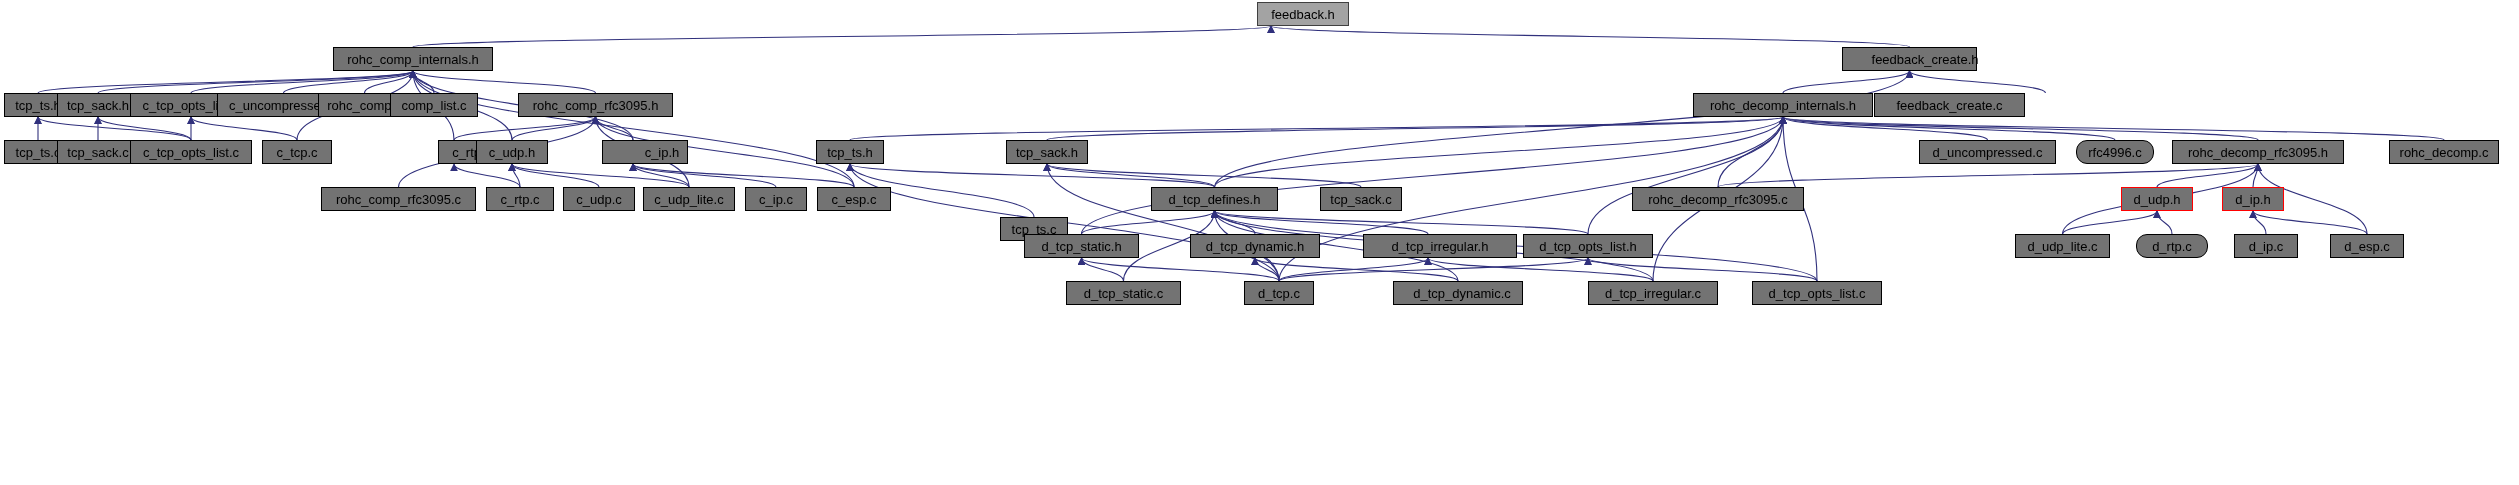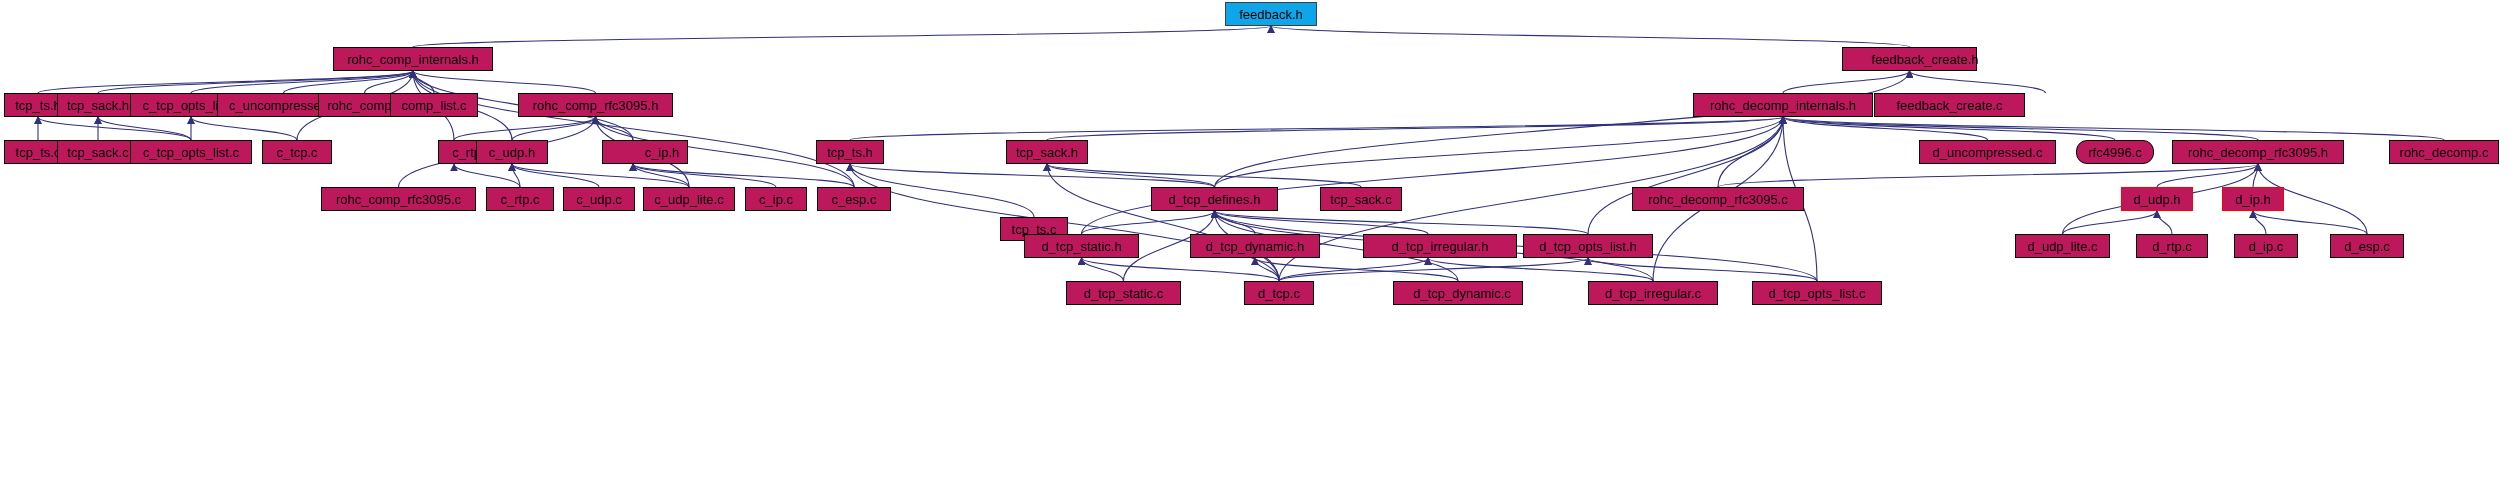--- a/index.html
+++ b/index.html
@@ -9,35 +9,36 @@
     height:485px;
     background:#ffffff;
     font-family:"Liberation Sans", sans-serif;
     overflow:hidden;
   }
   #edges{position:absolute;left:0;top:0;width:2519px;height:485px;}
   .node{
     position:absolute;
     box-sizing:border-box;
     border:1px solid #000000;
-    background:#be185d;
+    background:#737373;
     color:#000000;
     font-size:13px;
     line-height:1;
     display:flex;
     align-items:center;
     justify-content:center;
     white-space:nowrap;
     height:24px;
     z-index:5;
     cursor:pointer;
   }
   .node.root{
-    background:#0ea5e9;
+    background:#a3a3a3;
     border:1px solid #404040;
+    margin-left:32px;
   }
   .node.red{
     border:1px solid #ff0000;
   }
 </style>
 </head>
 <body>
 
 <div id="graph">
   <svg id="edges" xmlns="http://www.w3.org/2000/svg">
@@ -250,21 +251,21 @@
       </div>
       <div class="node" style="left: 1363px; top: 234px; width: 154px;">
         <span>d_tcp_irregular.h</span>
       </div>
       <div class="node" style="left: 1523px; top: 234px; width: 130px;">
         <span>d_tcp_opts_list.h</span>
       </div>
       <div class="node" style="left: 2015px; top: 234px; width: 95px;">
         <span>d_udp_lite.c</span>
       </div>
-      <div class="node" style="left: 2136px; top: 234px; width: 72px;">
+      <div class="node" style="left: 2136px; top: 234px; width: 72px; border-radius: 11px;">
         <span>d_rtp.c</span>
       </div>
       <div class="node" style="left: 2234px; top: 234px; width: 64px;">
         <span>d_ip.c</span>
       </div>
       <div class="node" style="left: 2330px; top: 234px; width: 74px;">
         <span>d_esp.c</span>
       </div>
       <div class="node" style="left: 1066px; top: 281px; width: 115px;">
         <span>d_tcp_static.c</span>

